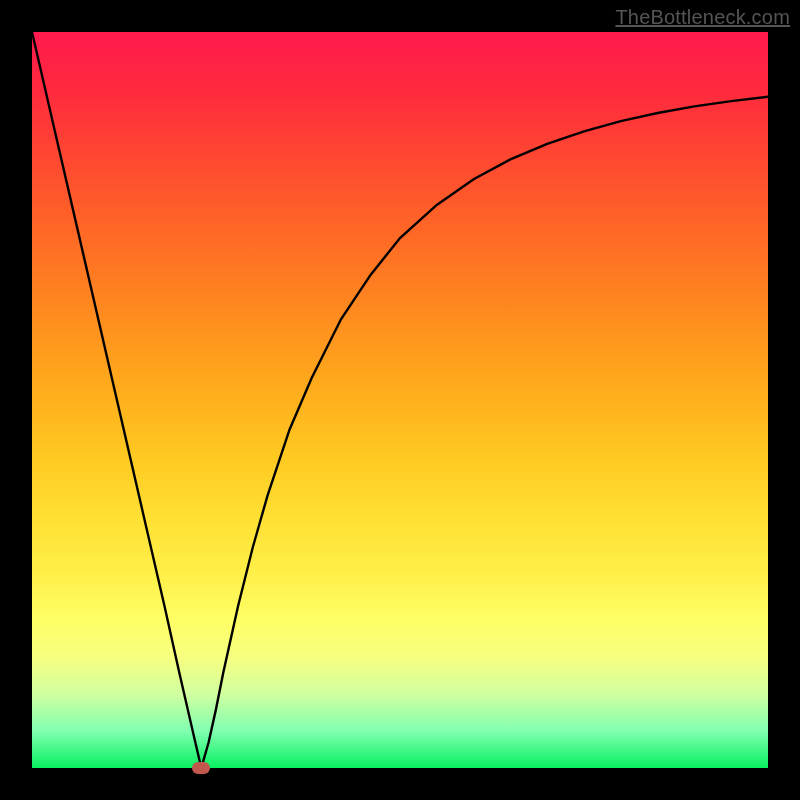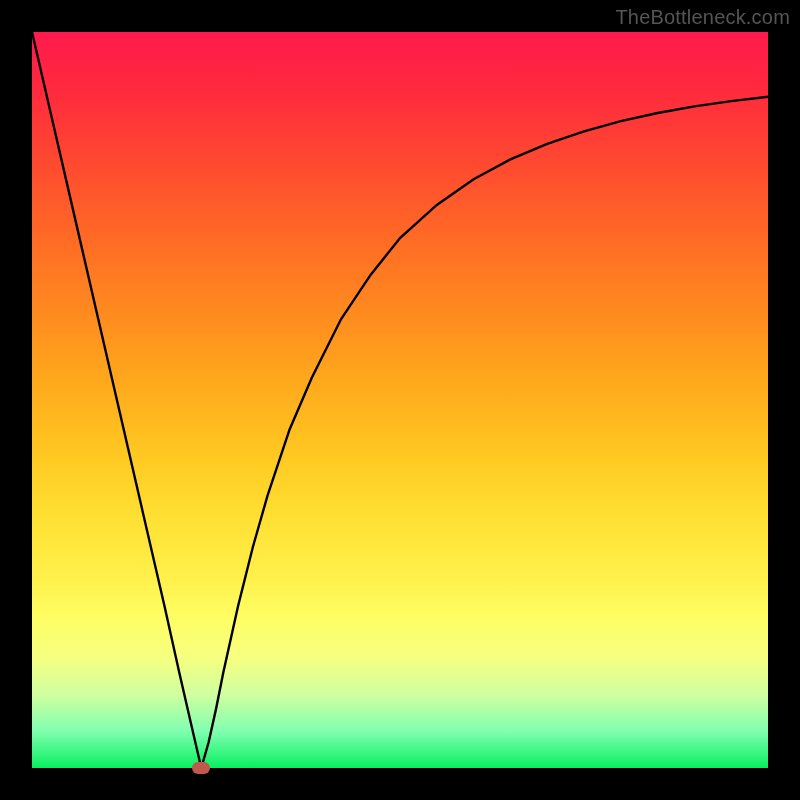--- a/index.html
+++ b/index.html
@@ -43,20 +43,21 @@
   }
   .watermark {
     position: absolute;
     top: 6px;
     right: 10px;
     font-family: Arial, Helvetica, sans-serif;
     font-size: 20px;
     color: #555;
     letter-spacing: 0.2px;
     user-select: none;
+    text-decoration: underline;
   }
   svg {
     position: absolute;
     left: 0;
     top: 0;
   }
   .marker {
     position: absolute;
     width: 18px;
     height: 12px;

